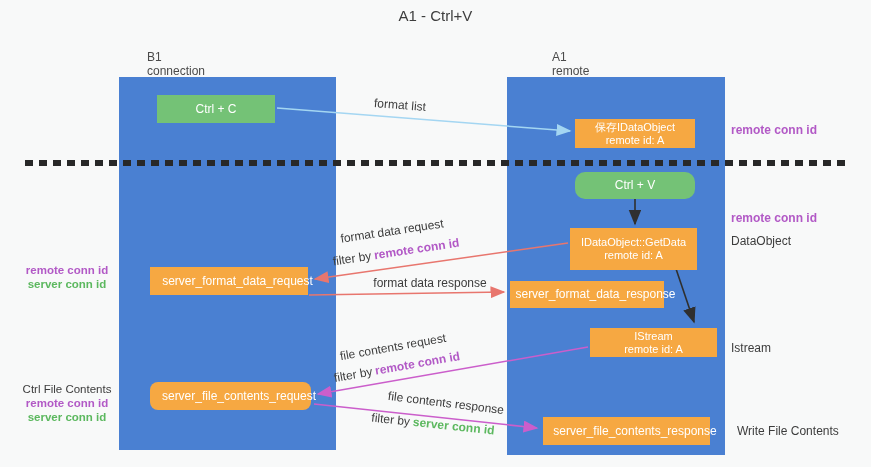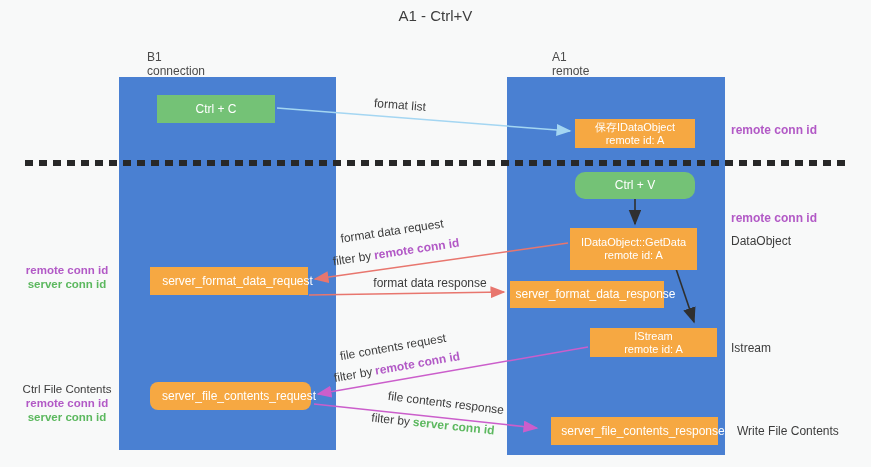--- a/index.html
+++ b/index.html
@@ -95,21 +95,21 @@
   </div>
   <div class="node orange fs115" style="left:150px;top:267px;width:158px;height:28px;">
     <span>server_format_data_request</span>
   </div>
   <div class="node orange fs115" style="left:510px;top:281px;width:154px;height:27px;">
     <span>server_format_data_response</span>
   </div>
   <div class="node orange fs115" style="left:150px;top:382px;width:161px;height:28px;border-radius:8px;">
     <span>server_file_contents_request</span>
   </div>
-  <div class="node orange fs115" style="left:543px;top:417px;width:167px;height:28px;margin-left:8px;">
+  <div class="node orange fs115" style="left:543px;top:417px;width:167px;height:28px;">
     <span>server_file_contents_response</span>
   </div>
 
   <div class="edge-label" style="left:400px;top:105px;transform:translate(-50%,-50%) rotate(4.5deg);">
     <span>format list</span>
   </div>
   <div class="edge-label" style="left:392px;top:231px;transform:translate(-50%,-50%) rotate(-8.5deg);">
     <span>format data request</span>
   </div>
   <div class="edge-label" style="left:396px;top:252px;transform:translate(-50%,-50%) rotate(-8.5deg);">

